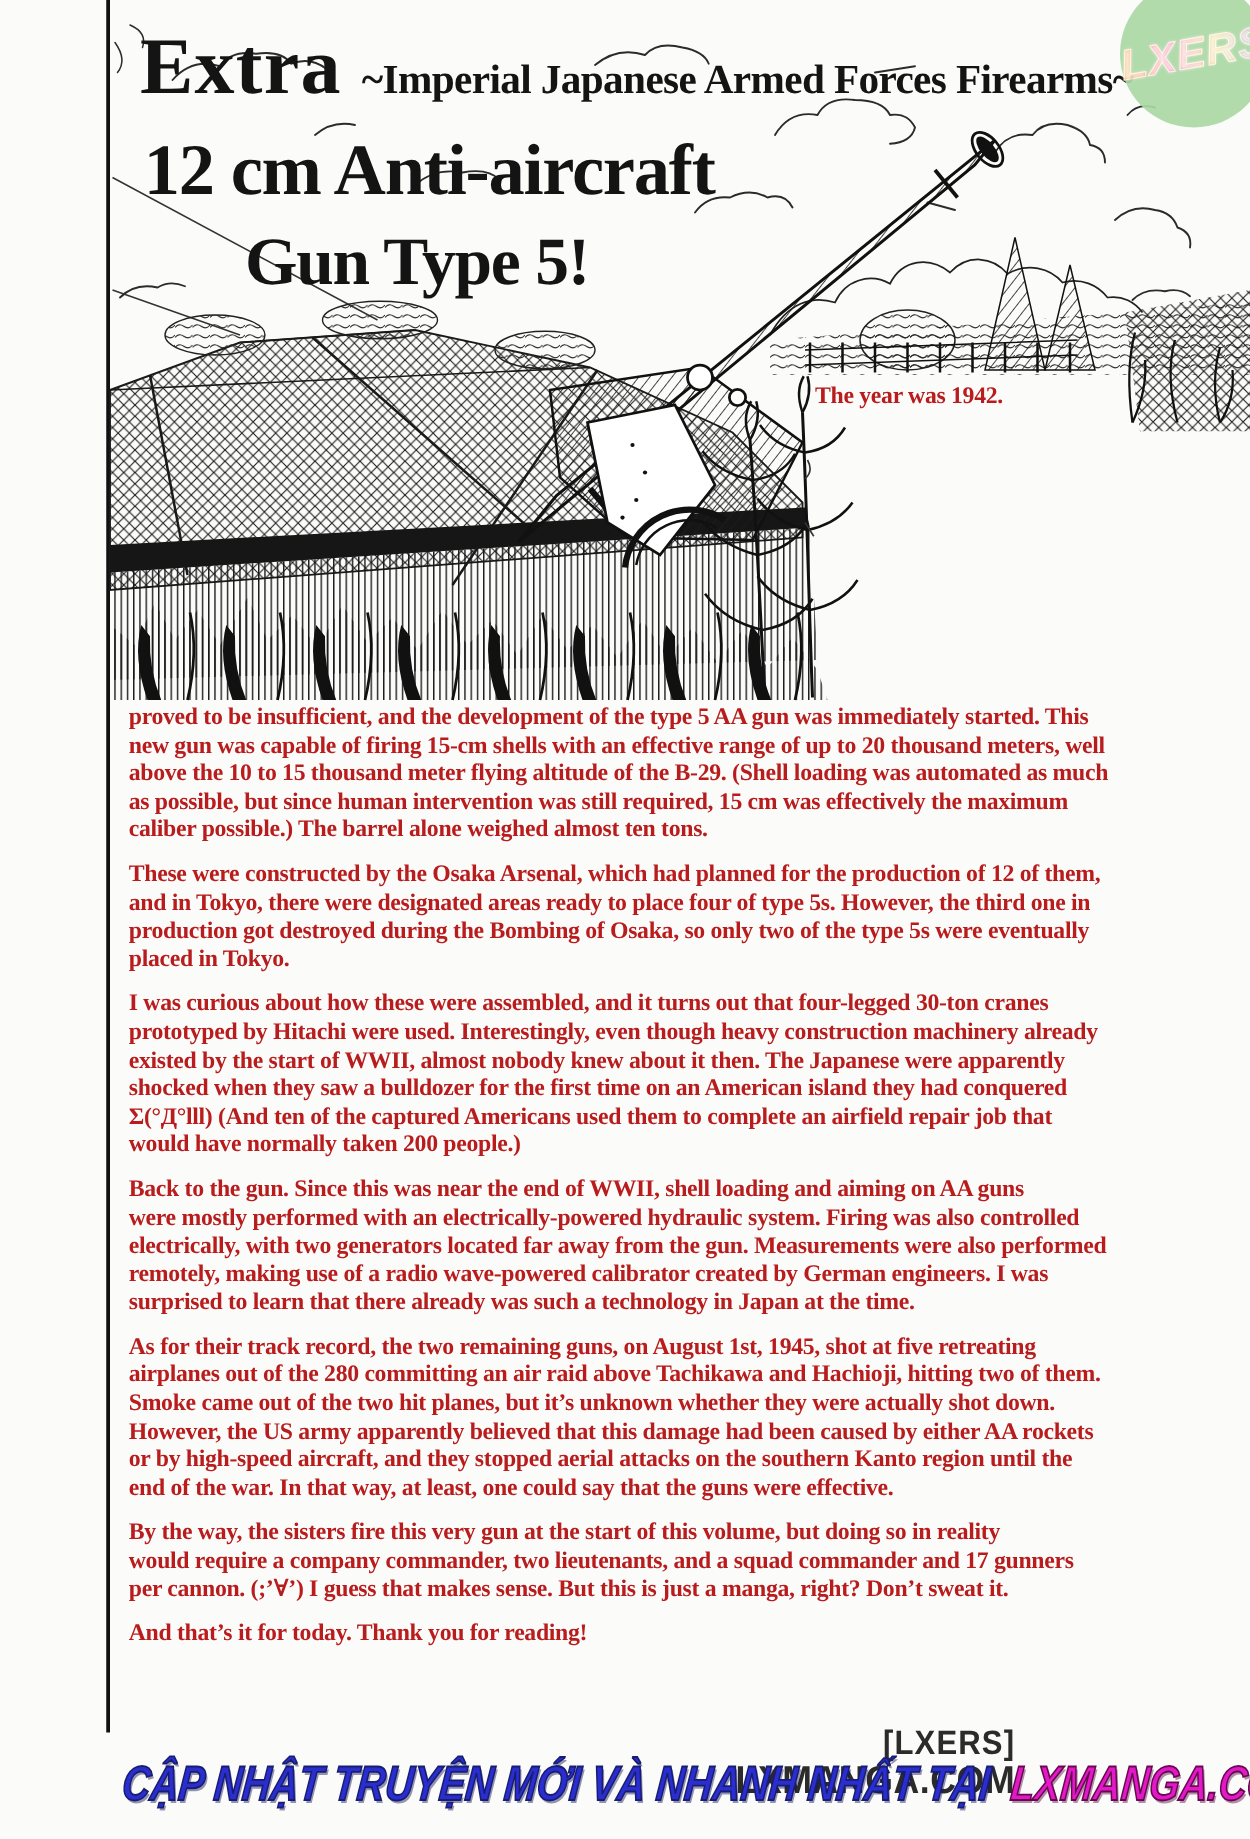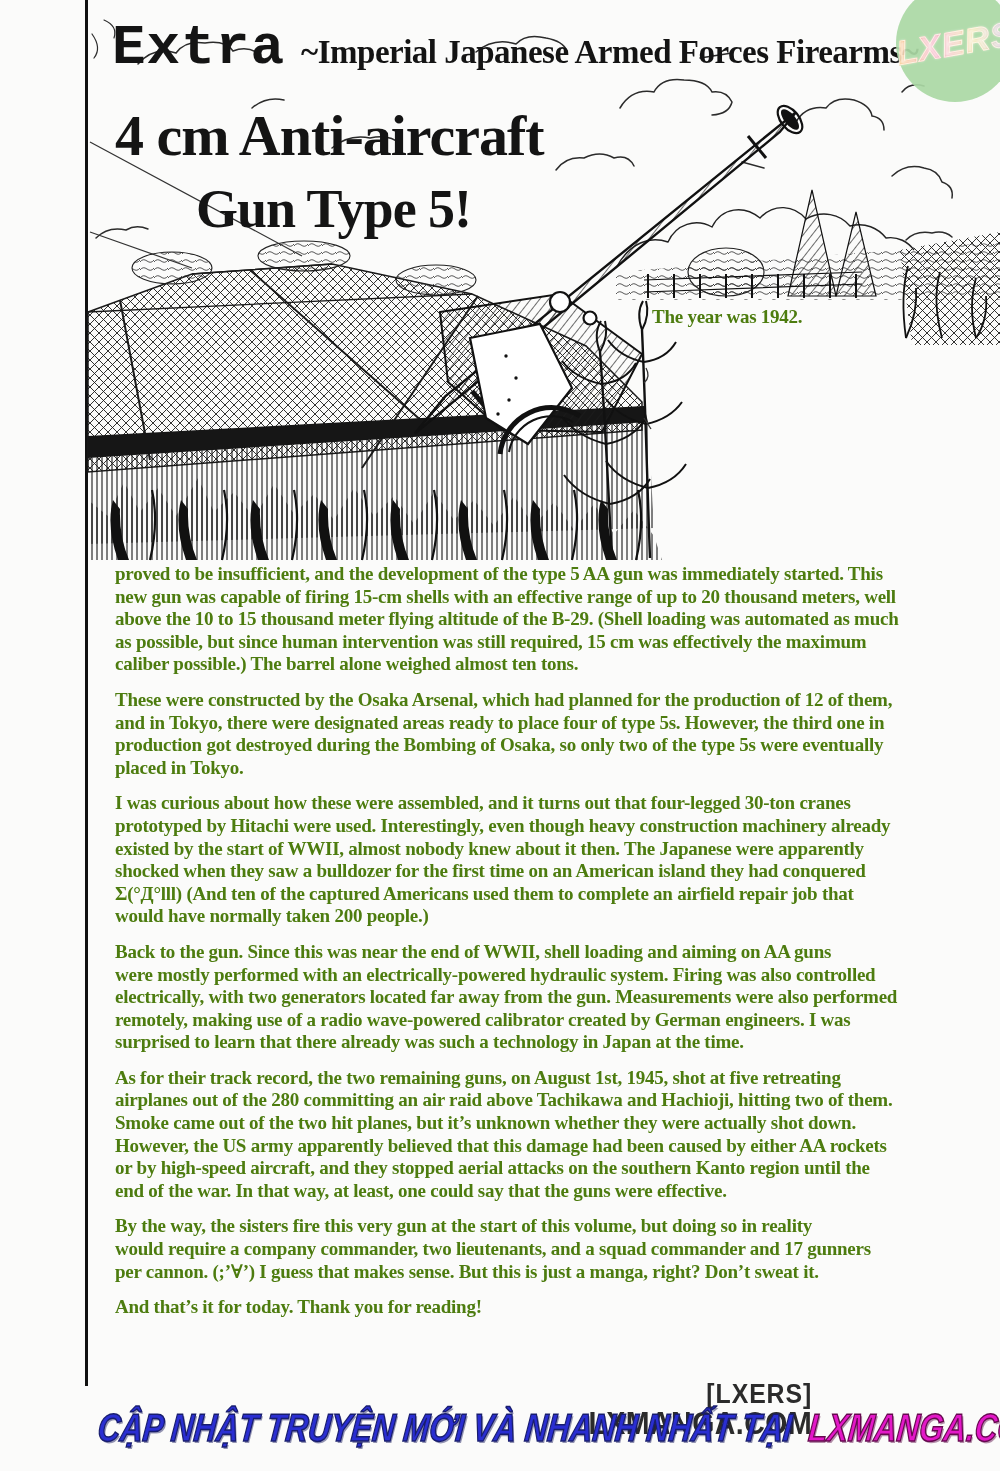--- a/index.html
+++ b/index.html
@@ -6,40 +6,40 @@
   body{
     width:1000px;height:1471px;position:relative;overflow:hidden;
     background:#fbfbfa;color:#141414;
     font-family:"Liberation Serif","DejaVu Serif",serif;
   }
   .abs{position:absolute;}
   
   #left-border{left:85px;top:0;width:3px;height:1386px;background:#111;}
   
   #header-line{left:112px;top:16px;display:flex;align-items:baseline;z-index:3;}
-  #extra-label{font-size:56px;font-weight:bold;letter-spacing:1px;font-family:Liberation Mono, monospace;}
+  #extra-label{font-size:64px;font-weight:bold;letter-spacing:1px;}
   #series-subtitle{font-size:33px;font-weight:bold;margin-left:16px;letter-spacing:-0.5px;}
   #title-line-1{left:115px;top:102px;font-size:58px;font-weight:bold;z-index:3;letter-spacing:-1px;}
   #title-line-2{left:196px;top:178px;font-size:54px;font-weight:bold;z-index:3;letter-spacing:-1px;text-align:center;}
   
   #watermark{left:896px;top:-16px;width:118px;height:118px;border-radius:50%;
     background:#abd9a5;z-index:4;display:flex;align-items:center;justify-content:center;opacity:.92;}
   #watermark span{
     font-family:"Liberation Sans","DejaVu Sans",sans-serif;font-weight:bold;font-style:italic;
     font-size:34px;transform:rotate(-10deg);letter-spacing:1px;
     background:linear-gradient(90deg,#f0a030,#ef6f9a,#e8d06a,#9a7fd0);
     -webkit-background-clip:text;background-clip:text;color:transparent;
     -webkit-text-stroke:1px rgba(255,252,240,.85);
     text-shadow:0 0 3px rgba(255,255,255,.8);}
   
-  .btxt{font-weight:bold;font-size:19px;line-height:22.6px;letter-spacing:-0.25px;color:#4d7c0f;}
+  .btxt{font-weight:bold;font-size:19px;line-height:22.6px;letter-spacing:-0.25px;color:#b91c1c;}
   #intro-column{left:652px;top:306px;width:346px;z-index:3;}
   #intro-column p{margin:0 0 15px 0;}
   #article-body{left:103px;top:563px;width:895px;z-index:3;}
-  #article-body p{margin:0 0 13px 12px;}
+  #article-body p{margin:0 0 13px 0;}
   
   #footer{left:0;top:1376px;width:870px;height:95px;z-index:5;}
   #credit-block{position:absolute;right:58px;top:4px;text-align:right;
     font-family:"Liberation Sans","DejaVu Sans",sans-serif;font-weight:bold;
     transform:scaleX(.92);transform-origin:right;line-height:1.04;}
   #credit-tag{font-size:27px;letter-spacing:1px;}
   #credit-site{font-size:31px;letter-spacing:0.5px;}
   #vi-banner{position:absolute;left:98px;top:30px;white-space:nowrap;
     font-family:"Liberation Sans","DejaVu Sans",sans-serif;font-weight:bold;font-style:italic;
     font-size:39px;transform:scaleX(.8) skewX(-7deg);transform-origin:left;letter-spacing:0;}
@@ -192,21 +192,21 @@
   </g>
 </svg>
 
 <div id="left-border" class="abs"></div>
 
 <div id="header-line" class="abs">
   <span id="extra-label">Extra</span>
   <span id="series-subtitle">~Imperial Japanese Armed Forces Firearms~</span>
 </div>
 
-<div id="title-line-1" class="abs">4 cm Anti-aircraft</div>
+<div id="title-line-1" class="abs">12 cm Anti-aircraft</div>
 <div id="title-line-2" class="abs">Gun Type 5!</div>
 
 <div id="watermark" class="abs">
   <span>LXERS</span>
 </div>
 
 <div id="intro-column" class="abs btxt">
   <p>The year was 1942.</p>
 </div>
 

